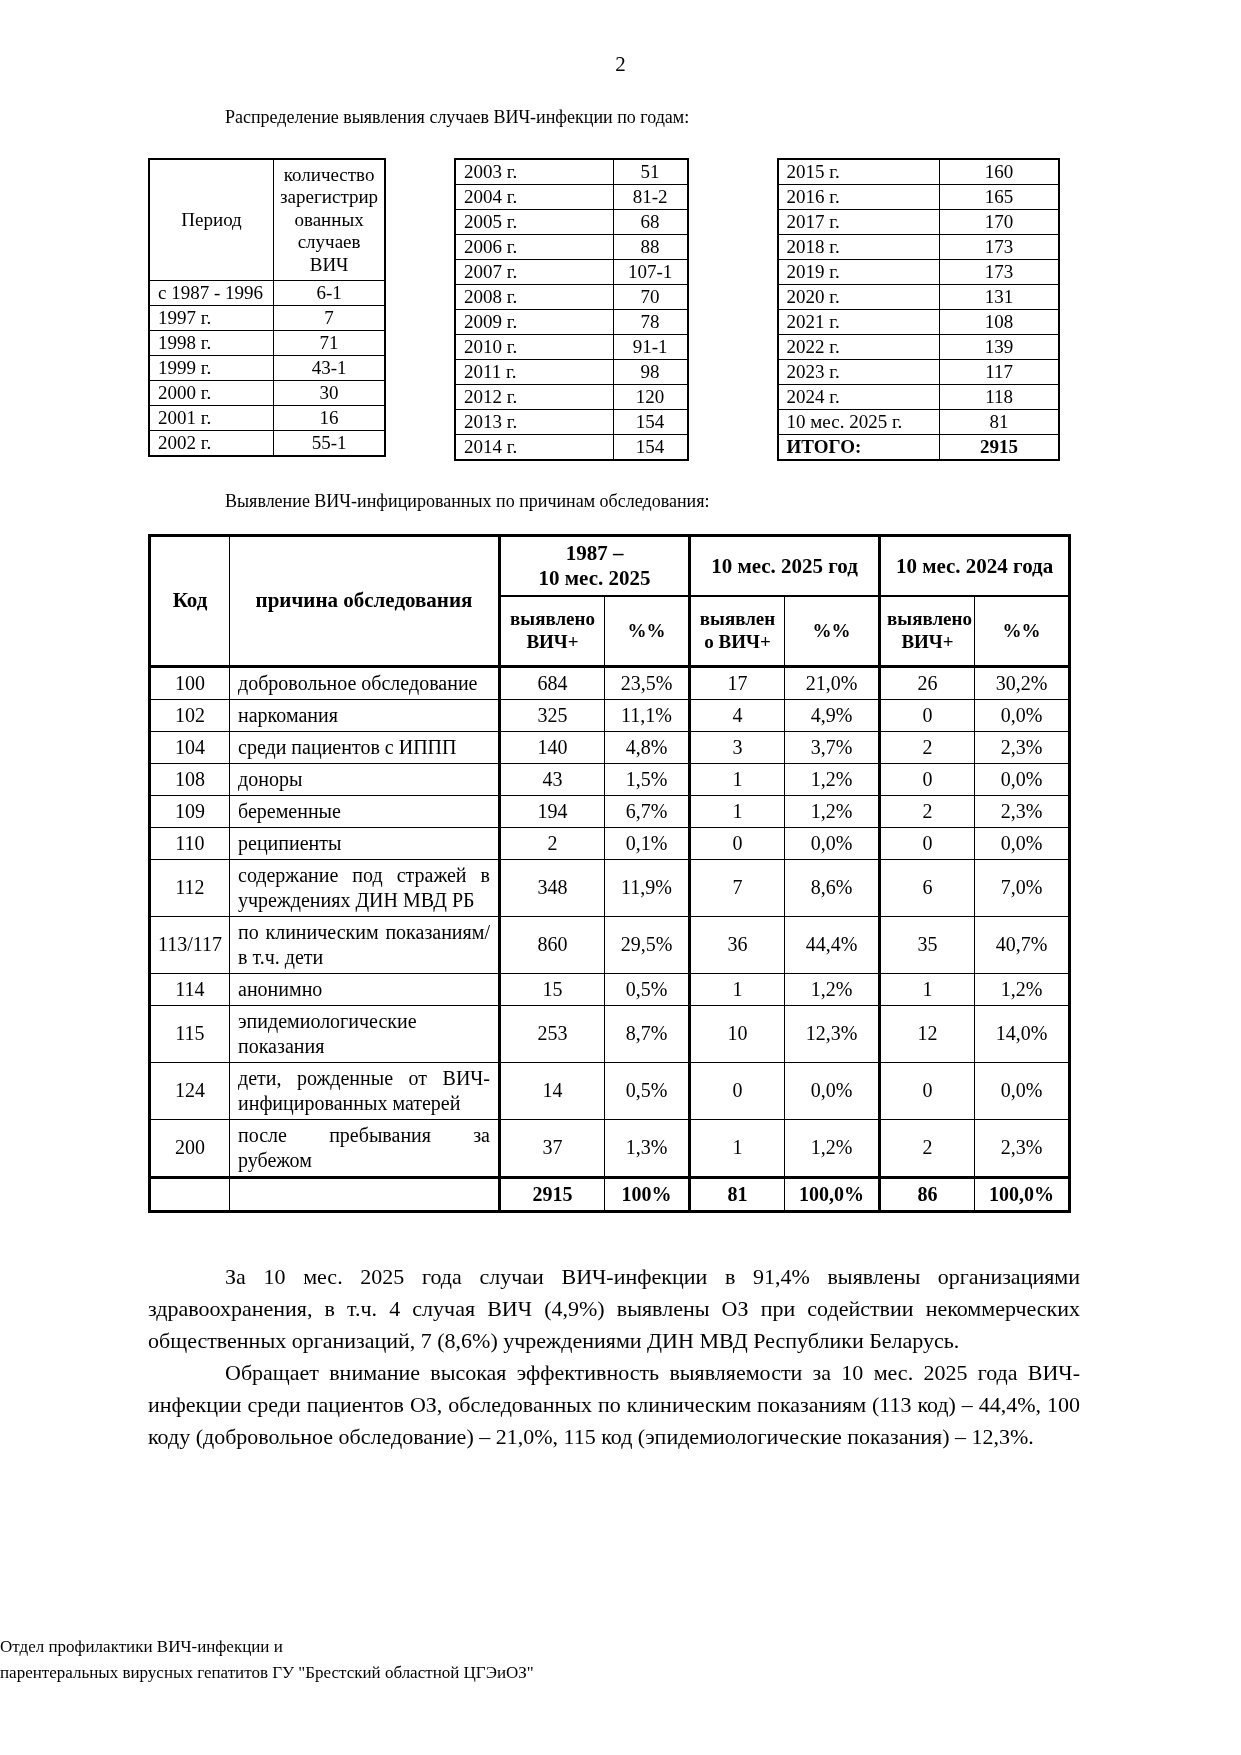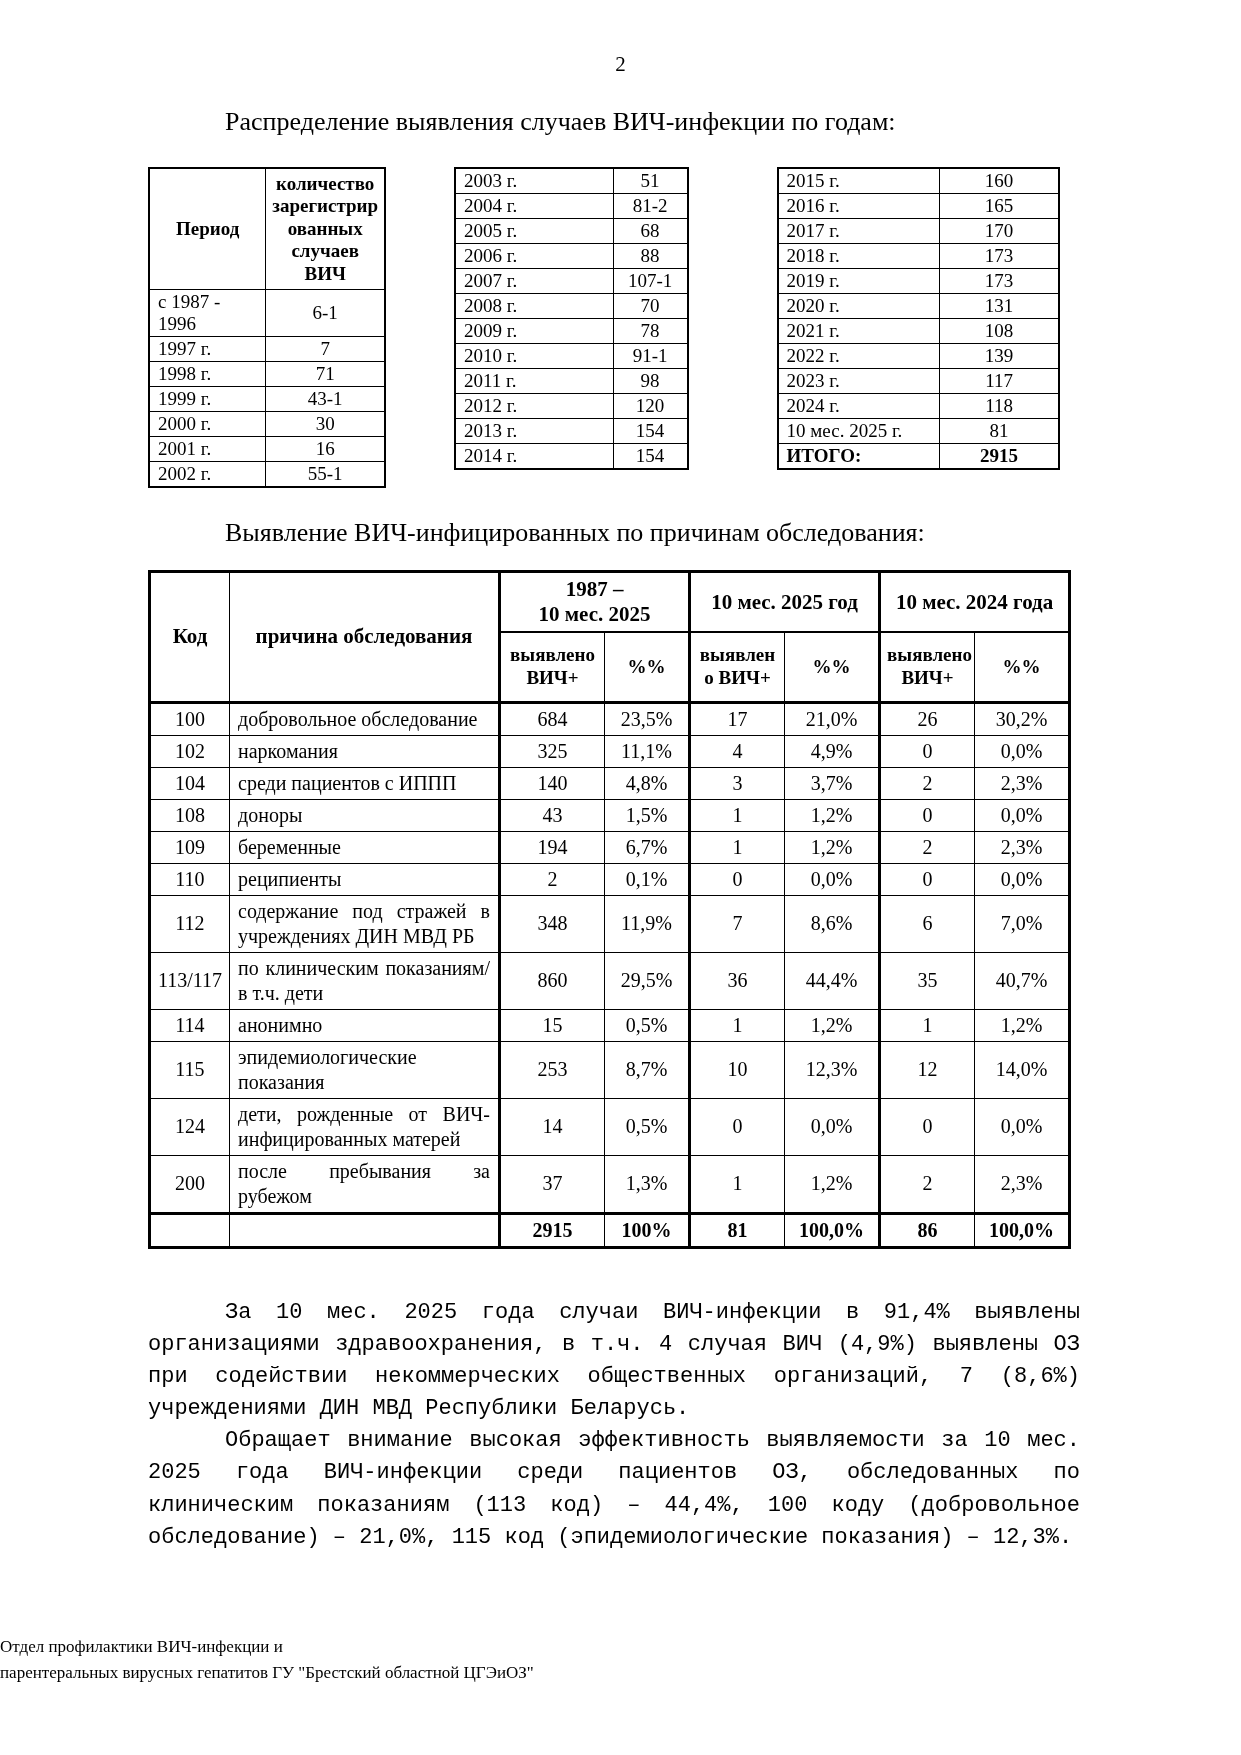--- a/index.html
+++ b/index.html
@@ -3,26 +3,26 @@
 <meta charset="utf-8">
 <style>
   * { margin:0; padding:0; box-sizing:border-box; }
   html,body { background:#fff; }
   body {
     width:1241px; height:1755px; position:relative; overflow:hidden;
     font-family:"Liberation Serif", serif; color:#000;
   }
   .page-number { text-align:center; padding-top:52px; font-size:21px; }
   .content { width:932px; margin-left:148px; }
-  .section-title { font-size:26px; padding-left:77px; margin-top:30px; }
+  .section-title { font-size:18px; padding-left:77px; margin-top:30px; }
   
   .year-tables { display:flex; margin-top:30px; width:912px; }
   .year-table { border-collapse:collapse; border:2px solid #000; font-size:19px; align-self:flex-start; }
   .year-table th, .year-table td { border:1px solid #000; padding:1px 8px; height:25px; vertical-align:middle; }
-  .year-table th { font-weight:bold; text-align:center; white-space:pre-line; line-height:1.18; padding:4px 6px; }
+  .year-table th { font-weight:normal; text-align:center; white-space:pre-line; line-height:1.18; padding:4px 6px; }
   .year-table td.period { text-align:left; }
   .year-table td.val { text-align:center; }
   .year-table td.bold { font-weight:bold; }
   #year-table-1 { width:262px; margin-right:68px; }
   #year-table-1 .period { width:145px;margin-top:16px; }
   #year-table-2 { width:258px; margin-right:88px; }
   #year-table-2 .period { width:158px; }
   #year-table-3 { width:312px; }
   #year-table-3 .period { width:162px; }
   
@@ -34,21 +34,21 @@
   .main-table thead th { font-weight:bold; white-space:pre-line; line-height:1.2; }
   .main-table tr.group-row th { border-bottom:2px solid #000; font-size:21px; height:58px; }
   .main-table tr.sub-row th { font-size:19px; height:70px; }
   .main-table thead { border-bottom:3px solid #000; }
   .main-table tfoot { border-top:3px solid #000; }
   .main-table .thick-l { border-left:3px solid #000; }
   .main-table td.reason-cell { text-align:justify; text-align-last:left; padding:3px 8px; line-height:1.25; }
   .main-table tbody td { height:32px; }
   .main-table .total-row td { font-weight:bold; height:34px; }
   
-  .body-text { margin-top:48px;font-family:Liberation Mono, monospace; }
+  .body-text { margin-top:48px; }
   .body-text p { text-indent:77px; text-align:justify; font-size:22px; line-height:1.46; }
   
   .page-footer { position:absolute; left:0; top:1634px; width:1241px; font-size:17px; line-height:1.55; }
 </style>
 </head>
 <body>
 
 <div class="page-number">2</div>
 
 <div class="content">

